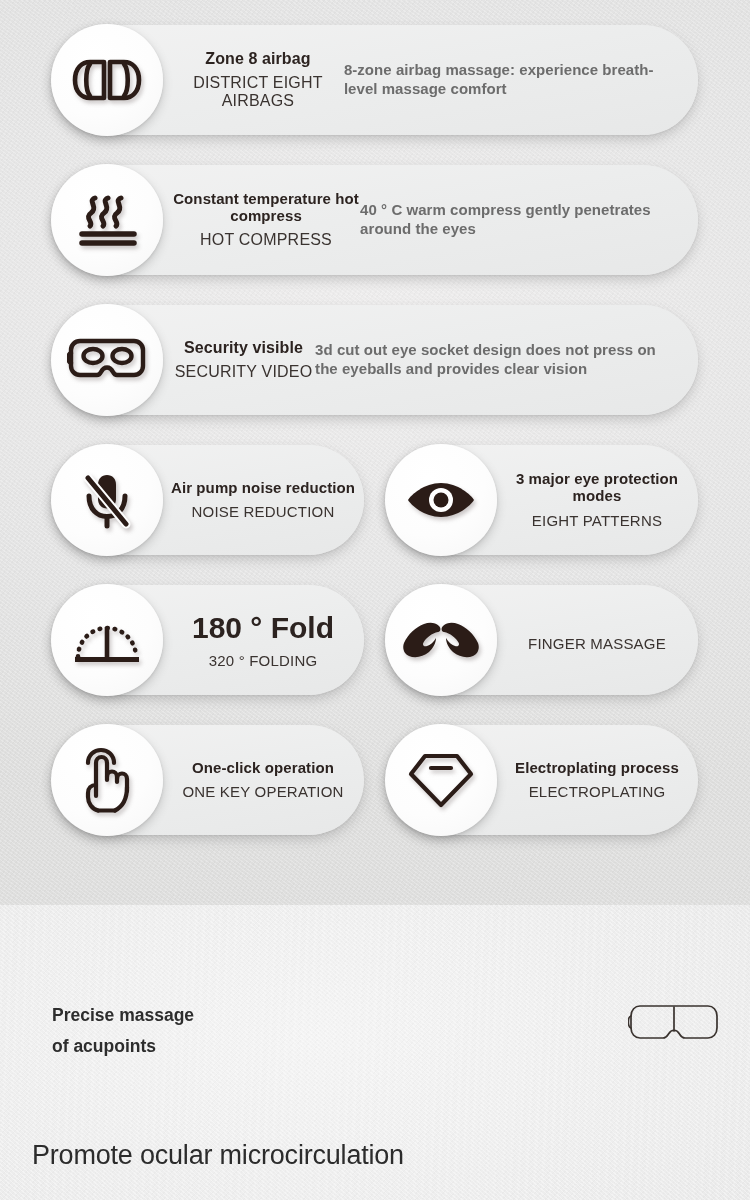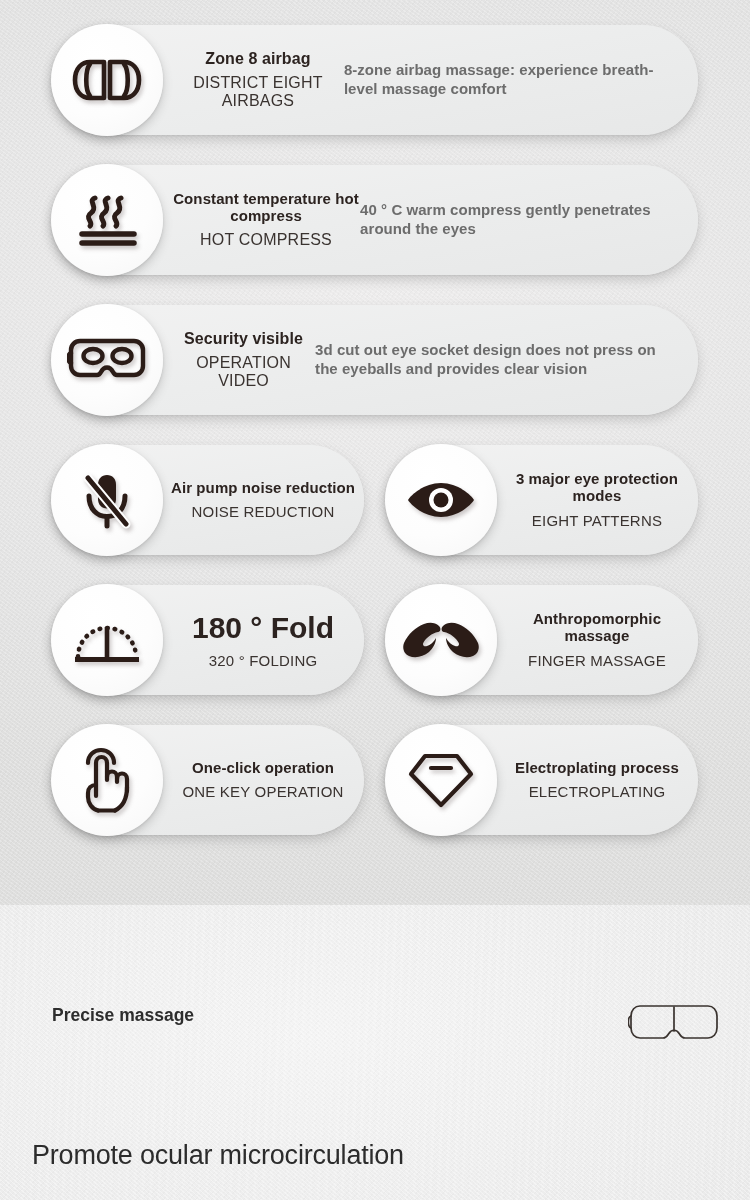--- a/index.html
+++ b/index.html
@@ -165,21 +165,21 @@
                        C48 38 47 37 46 35 C43 29 37 29 34 35 C33 37 32 38 30 38
                        H13 C8 38 4 34 4 29 V13 C4 8 8 4 13 4 Z"></path>
               <ellipse cx="26" cy="19" rx="9.5" ry="7"></ellipse>
               <ellipse cx="55" cy="19" rx="9.5" ry="7"></ellipse>
               <path d="M4 16 C0.5 17 0.5 25 4 26"></path>
             </g>
           </svg>
         </div>
         <div class="txt-main">
           <div class="t-title">Security visible</div>
-          <div class="t-sub">OPERATION VIDEO</div>
+          <div class="t-sub">SECURITY VIDEO</div>
         </div>
         <div class="txt-desc">3d cut out eye socket design does not press on the eyeballs and provides clear vision</div>
       </div>
     </div>
 
     <div class="feature-row" style="top:430px;">
       <div class="card half">
         <div class="icon-circle">
           <svg width="56" height="62" viewBox="0 0 56 62">
             <g fill="#2b1c17">
@@ -239,21 +239,20 @@
               <path d="M38 9 C34 5 28 5 23 7 C15 10 7 17 3 26 C1 31 3 37 8 39
                        C14 41.5 22 40 28 35 C32 31.5 35 26 35 21 C33 25 29 28 26 29
                        C23 30 21 28 22.5 25.5 C25 21 31 16 37 15 C40 14.5 40 11 38 9 Z"></path>
               <path d="M42 9 C46 5 52 5 57 7 C65 10 73 17 77 26 C79 31 77 37 72 39
                        C66 41.5 58 40 52 35 C48 31.5 45 26 45 21 C47 25 51 28 54 29
                        C57 30 59 28 57.5 25.5 C55 21 49 16 43 15 C40 14.5 40 11 42 9 Z"></path>
             </g>
           </svg>
         </div>
         <div class="txt-main">
-          <div class="t-title sm">Anthropomorphic massage</div>
           <div class="t-sub sm">FINGER MASSAGE</div>
         </div>
       </div>
     </div>
 
     <div class="feature-row" style="top:710px;">
       <div class="card half">
         <div class="icon-circle">
           <svg width="60" height="66" viewBox="0 0 60 66">
             <g fill="none" stroke="#2b1c17" stroke-width="4.2" stroke-linecap="round" stroke-linejoin="round">
@@ -289,20 +288,21 @@
         </div>
       </div>
     </div>
 
   </div>
 </section>
 
 <section id="promo-section">
   <div class="promo-caption">
     <div>Precise massage</div>
+    <div>of acupoints</div>
   </div>
 </section>
 
 <div class="promo-device">
   <svg width="92" height="48" viewBox="0 0 92 48">
     <g fill="none" stroke="#3a332f" stroke-width="1.7" stroke-linejoin="round" stroke-linecap="round">
       <path d="M12 8 H80 C85 8 89 12 89 18 V30 C89 36 85 40 80 40 H57
                C54.5 40 53 38.5 51.5 36 C48.5 31 43.5 31 40.5 36
                C39 38.5 37.5 40 35 40 H12 C7 40 3 36 3 30 V18 C3 12 7 8 12 8 Z"></path>
       <path d="M46 9 V33"></path>

